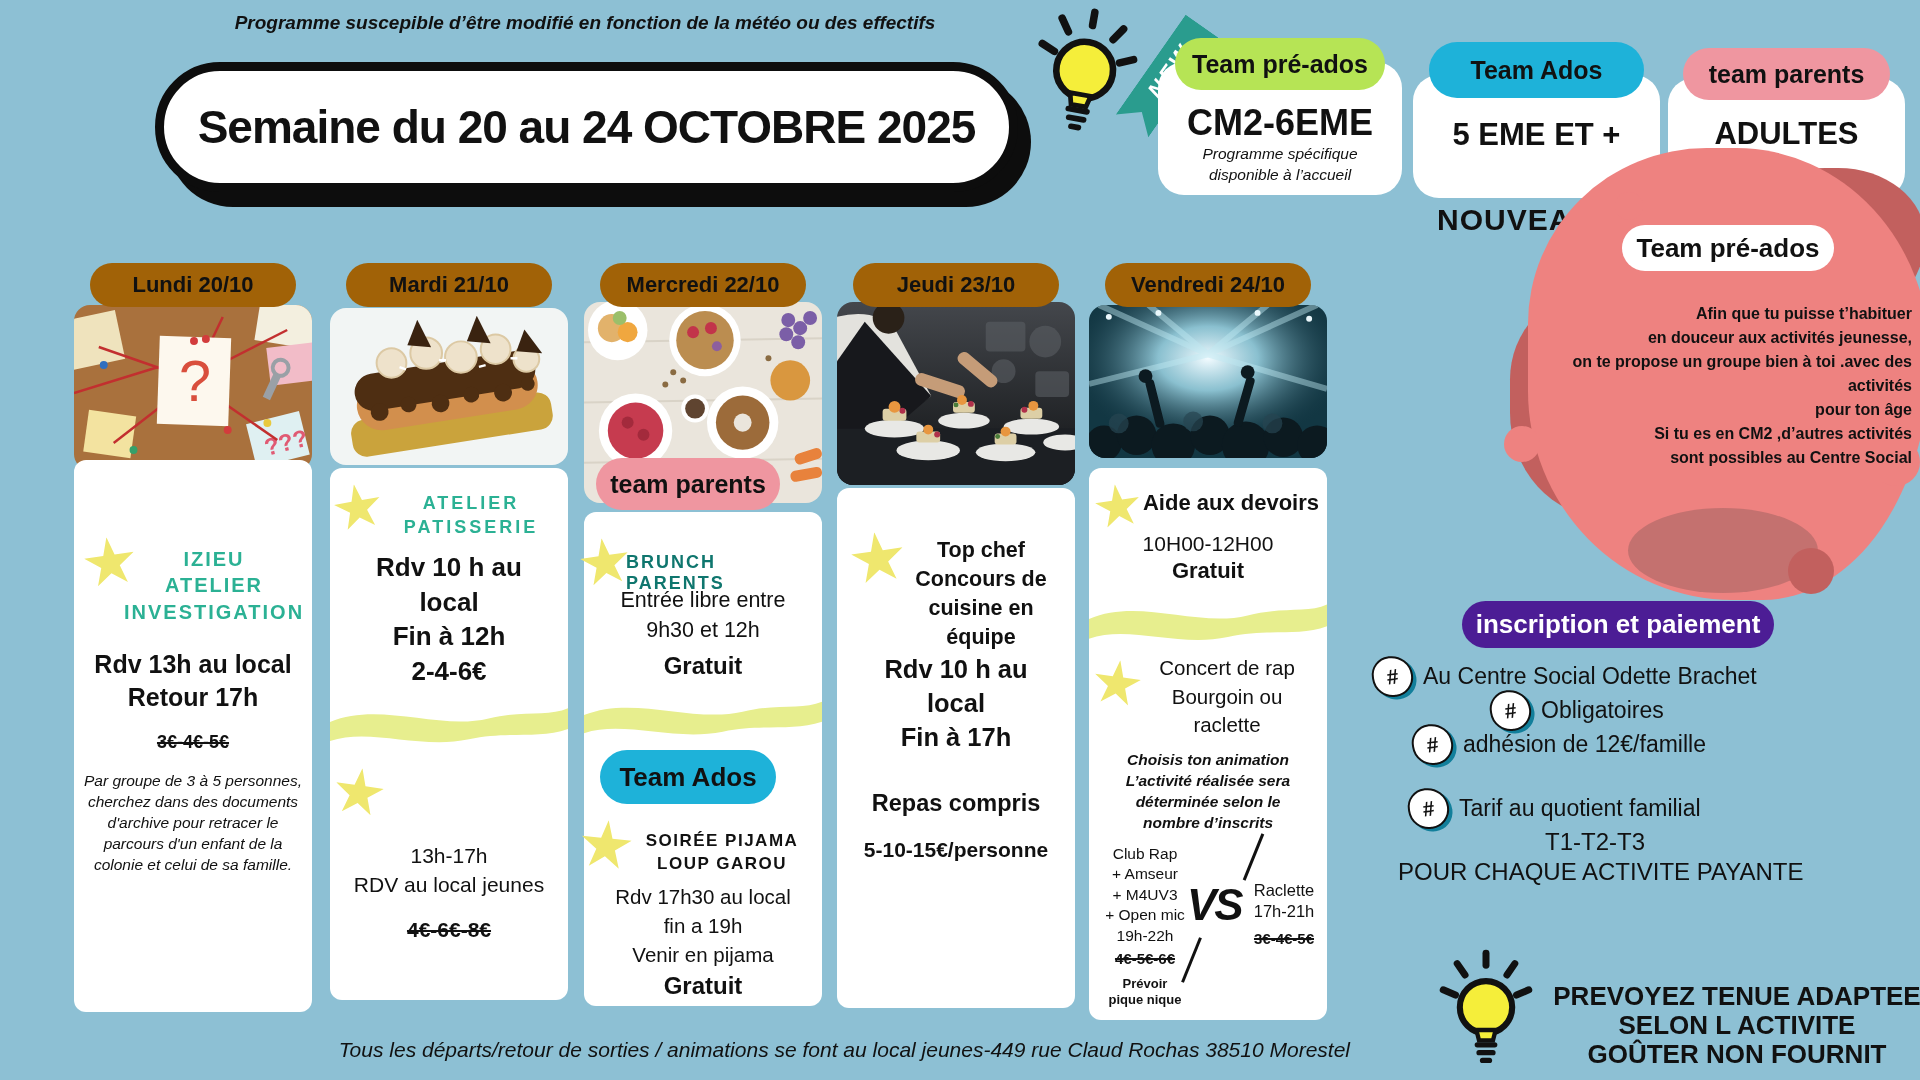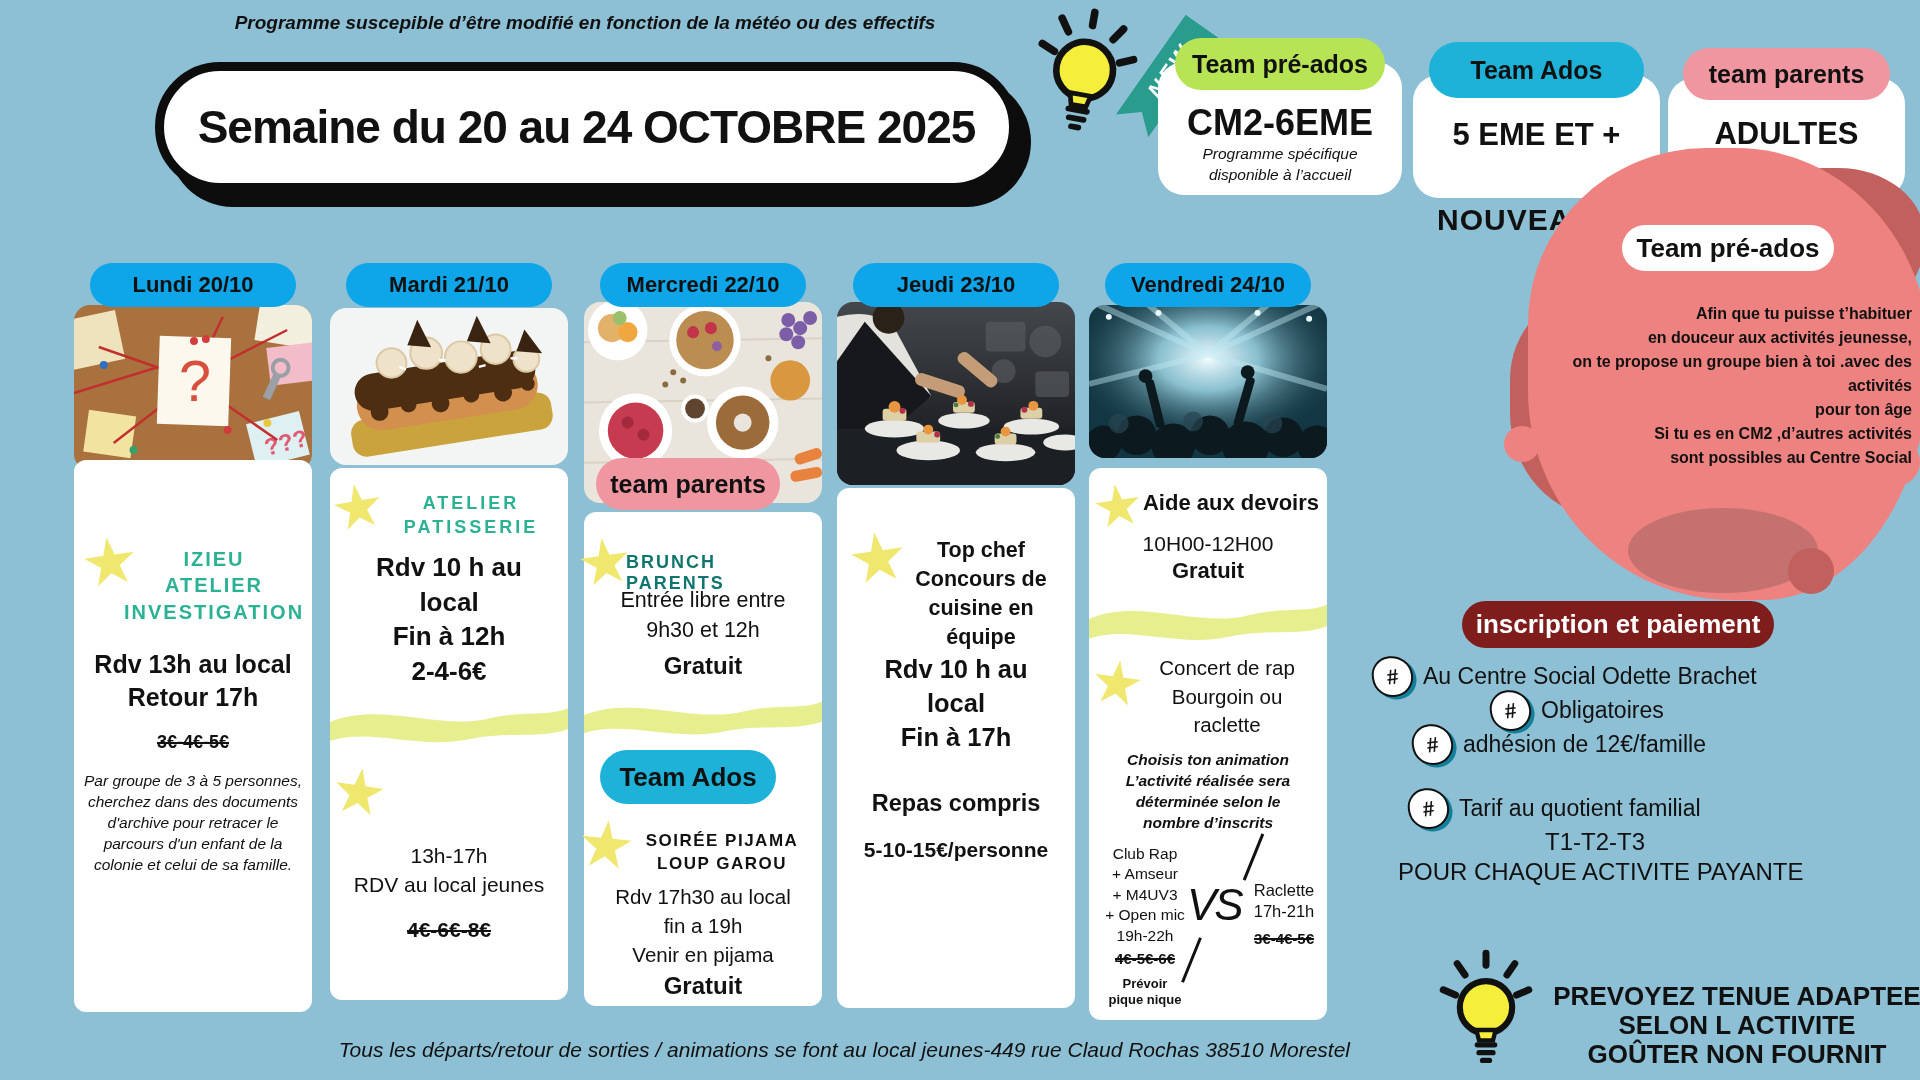--- a/index.html
+++ b/index.html
@@ -30,42 +30,42 @@
 
   
   .blob{border-radius:48% 52% 45% 55%/42% 50% 58% 50%}
   .nouveau{left:1437px;top:203px;font-size:30px;font-weight:800;letter-spacing:1px}
   .blob-pill{left:1622px;top:225px;width:212px;height:46px;background:#fff;border-radius:26px;
              display:flex;align-items:center;justify-content:center;font-weight:800;font-size:26px;z-index:5}
   .blob-text{left:1512px;top:302px;width:400px;text-align:right;font-weight:700;font-size:16px;line-height:1.5;z-index:5}
 
   
   .day{position:absolute;top:263px;width:238px;height:760px}
-  .day-pill{position:absolute;left:16px;top:0;width:206px;height:44px;background:#0ea5e9;border-radius:24px;
+  .day-pill{position:absolute;left:16px;top:0;width:206px;height:44px;background:#a16207;border-radius:24px;
             display:flex;align-items:center;justify-content:center;font-weight:800;font-size:22px;z-index:3}
   .photo{position:absolute;left:0;width:238px;border-radius:16px;overflow:hidden;z-index:1}
   .photo svg{display:block;width:100%;height:100%}
   .card{position:absolute;left:0;width:238px;background:#fff;border-radius:12px;z-index:2}
   .star{position:absolute;background:#efe76e;z-index:3;
         clip-path:polygon(50% 0%,61% 35%,98% 35%,68% 57%,79% 91%,50% 70%,21% 91%,32% 57%,2% 35%,39% 35%)}
   .wave{position:absolute;left:0;width:100%;height:52px}
   .wave svg{display:block;width:100%;height:100%}
   .teal-title{color:#2bb194;font-weight:800;letter-spacing:2px;line-height:1.32;text-align:center}
   .pink-title{color:#0f766e;font-weight:700;letter-spacing:2px;text-align:left}
   .black-title{font-weight:800;letter-spacing:2px;line-height:1.3;text-align:center}
   .sched{font-weight:800;line-height:1.33;text-align:center}
   .plain{line-height:1.38;text-align:center}
   .price{font-weight:800;text-align:center}
   .strike{text-decoration:line-through;text-decoration-thickness:2px}
   .mini-pill{position:absolute;display:flex;align-items:center;justify-content:center;border-radius:27px;font-weight:800}
   .slash{position:absolute;width:3px;background:#111;transform:rotate(22deg)}
-  .vs{position:absolute;font-size:44px;font-weight:400;font-style:italic;letter-spacing:-2px}
+  .vs{position:absolute;font-size:44px;font-weight:700;font-style:italic;letter-spacing:-2px}
 
   
-  .insc-pill{left:1462px;top:601px;width:312px;height:47px;background:#7f1d1d;border-radius:26px;
+  .insc-pill{left:1462px;top:601px;width:312px;height:47px;background:#4c1d95;border-radius:26px;
              display:flex;align-items:center;justify-content:center;color:#fff;font-weight:800;font-size:26px;z-index:5}
   .insc-row{position:absolute;display:flex;align-items:center;gap:10px;font-size:23px;font-weight:500;z-index:5}
   .hash{width:37px;height:37px;background:#fff;border:2.5px solid #111;border-radius:46% 54% 48% 52%;
         display:inline-flex;align-items:center;justify-content:center;font-weight:800;font-size:21px;
         box-shadow:3px 3px 0 #127f9b;transform:rotate(-8deg);flex:0 0 auto}
   .insc-line{position:absolute;font-size:24px;font-weight:500;z-index:5}
 
   .notice{left:1552px;top:982px;width:370px;text-align:center;font-weight:800;font-size:26px;line-height:1.12}
   .footer{left:270px;top:1038px;width:1080px;text-align:right;font-style:italic;font-weight:500;font-size:21px}
 </style>

